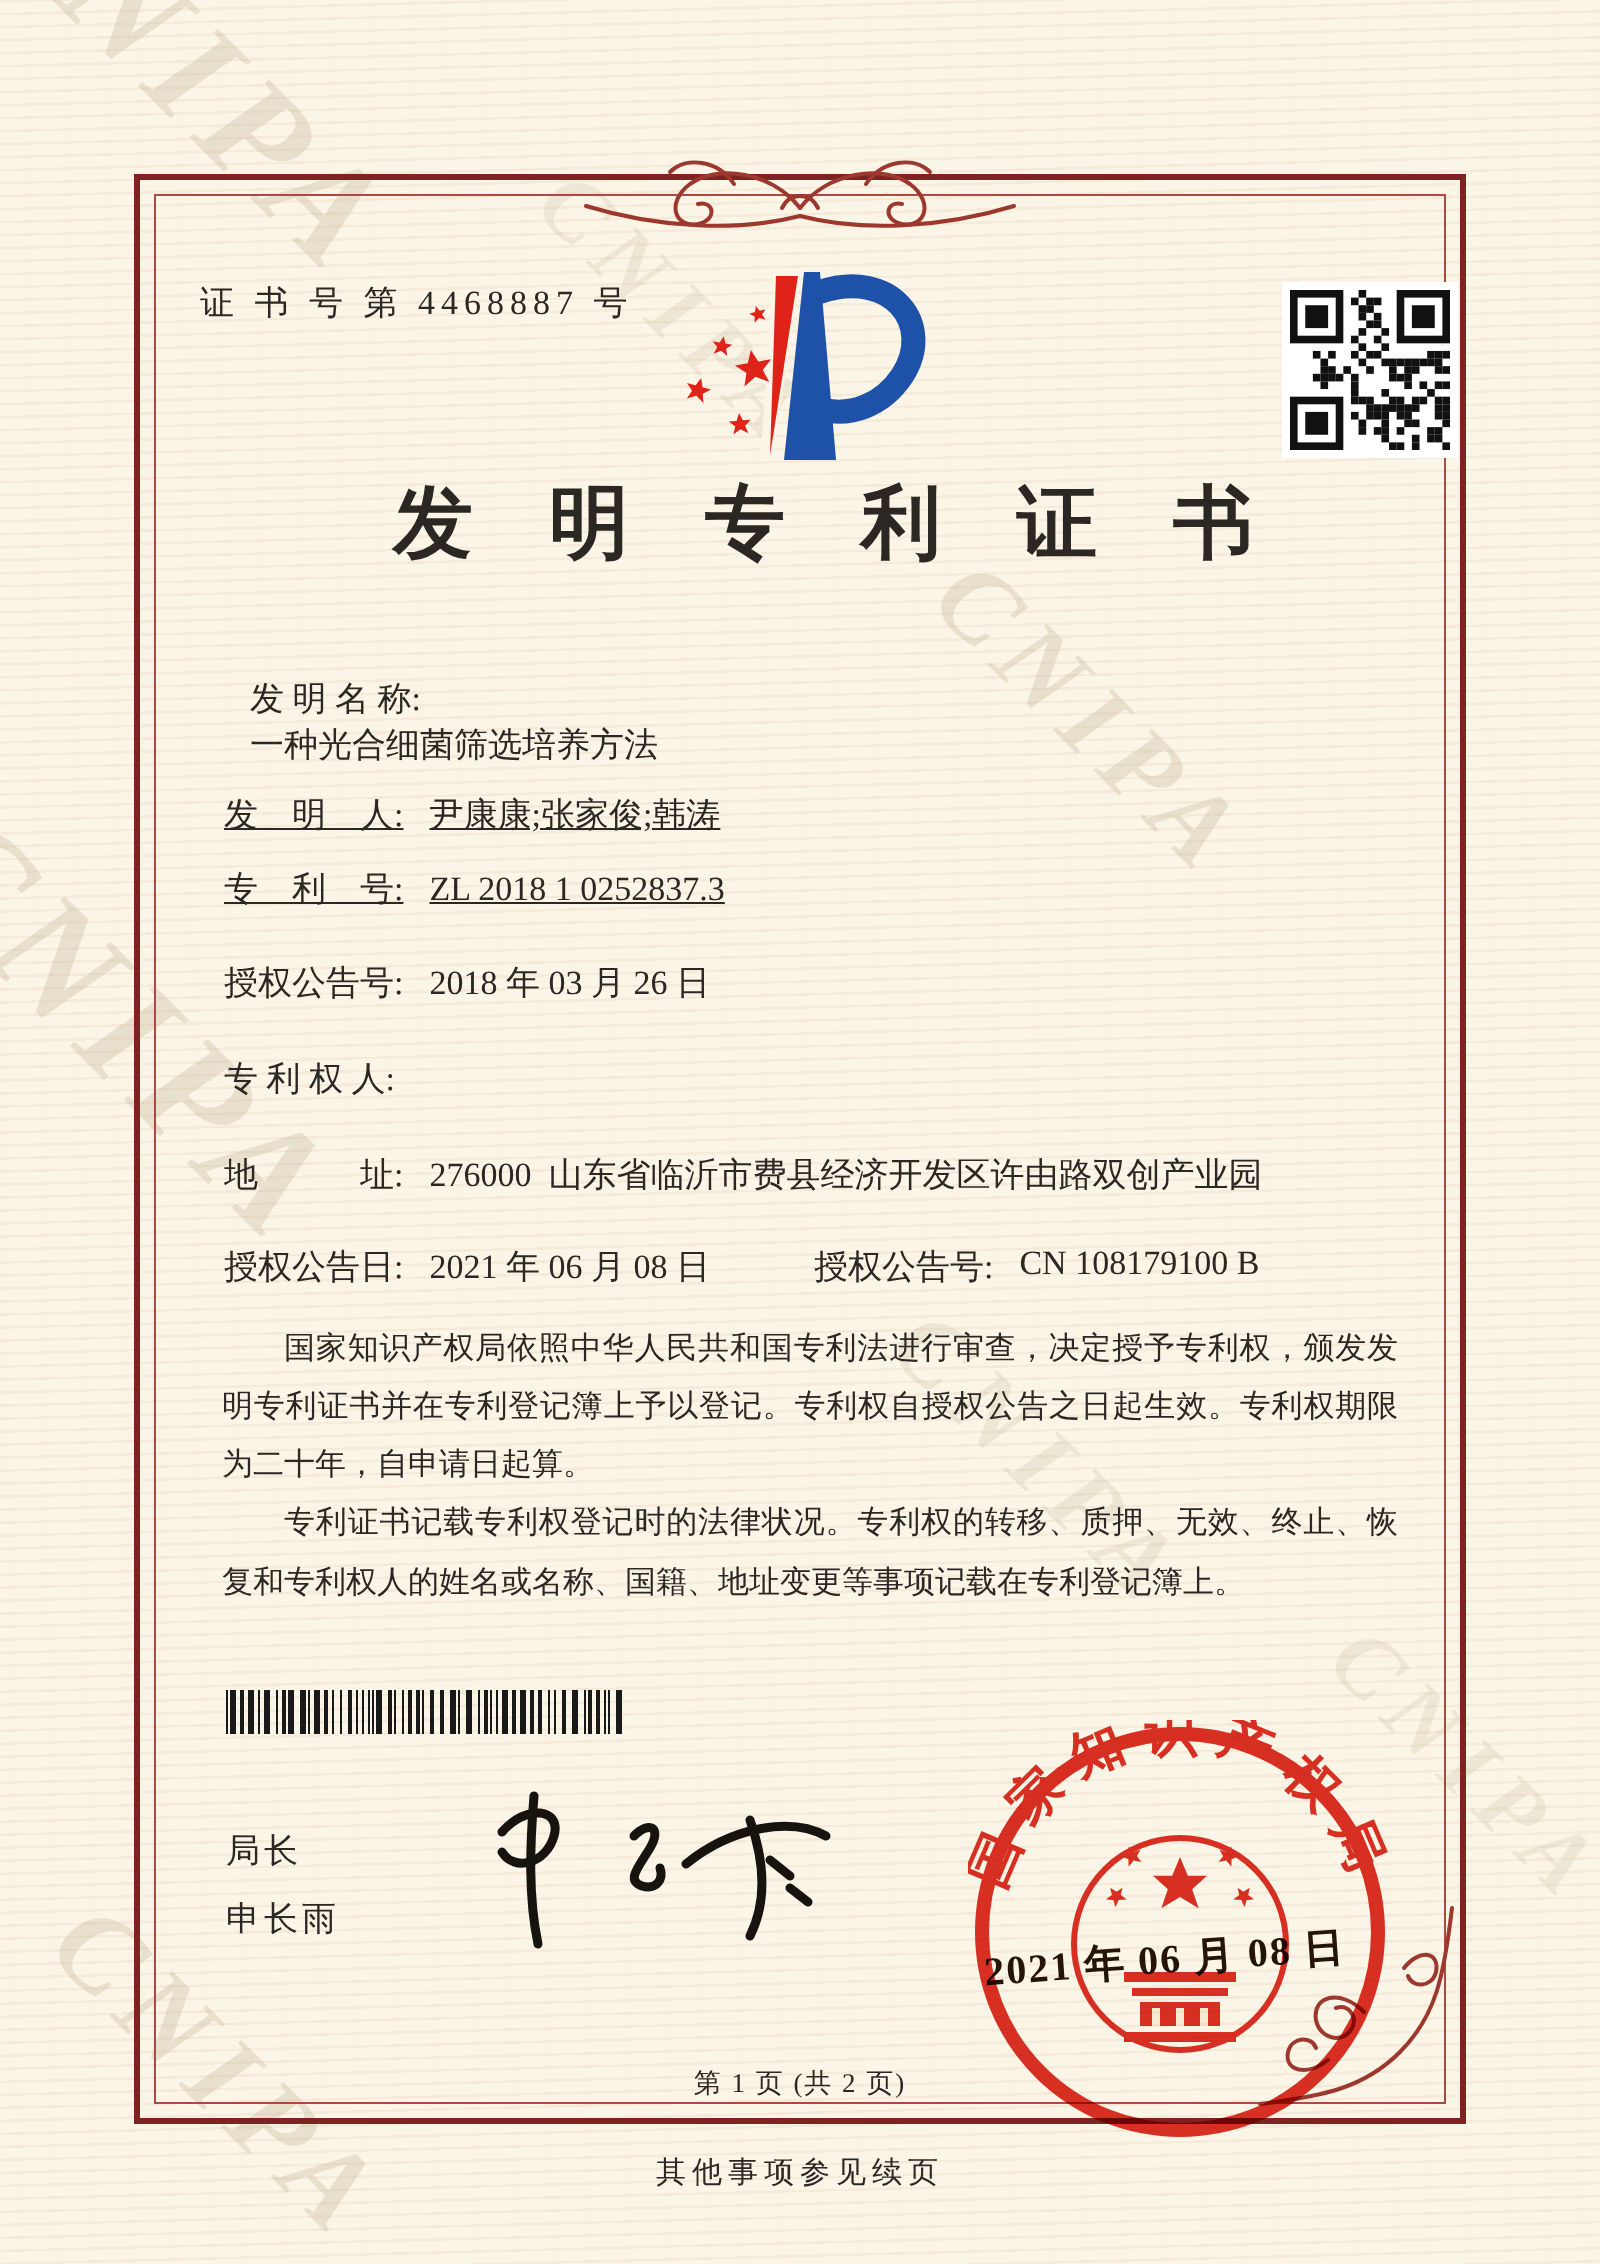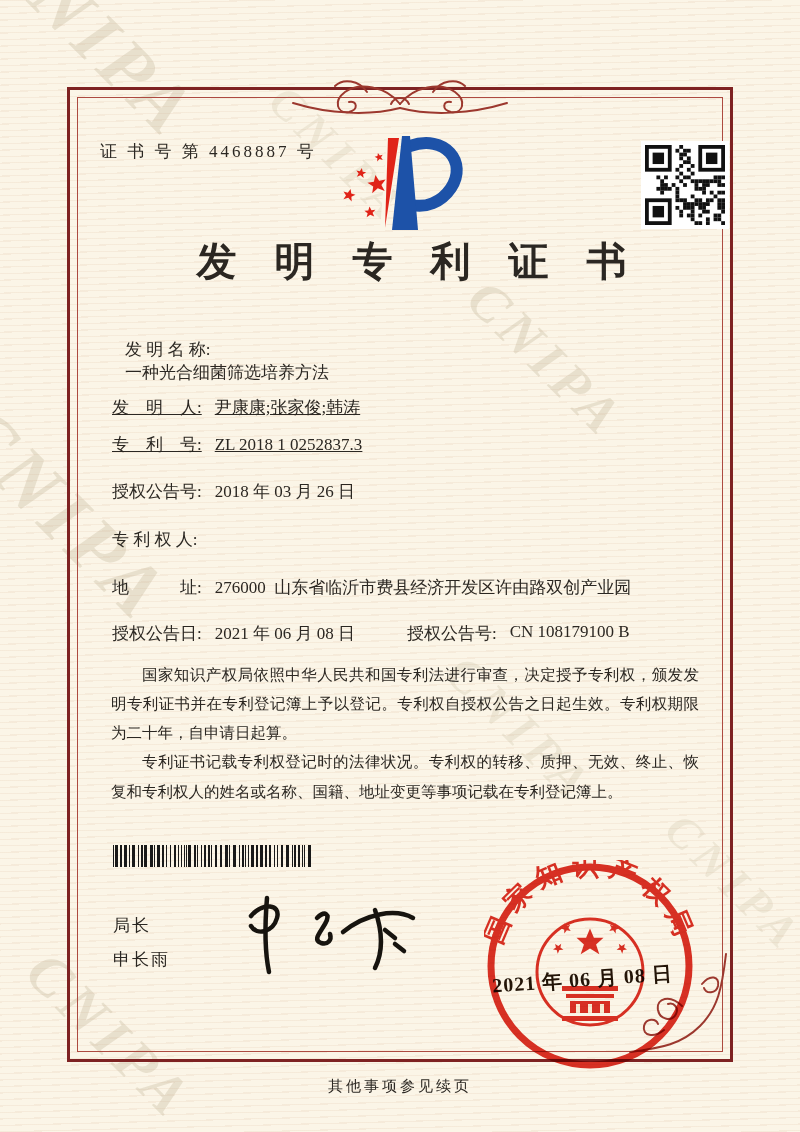--- a/index.html
+++ b/index.html
@@ -367,15 +367,16 @@
       </g>
       <g fill="#fbf5e7">
           <rect x="92" y="144" width="4" height="9"></rect>
           <rect x="104" y="144" width="4" height="9"></rect>
           <rect x="116" y="144" width="4" height="9"></rect>
         </g>
     </svg>
   </div>
   <div class="seal-date">2021 年 06 月 08 日</div>
 
+  <div class="page-no">第 1 页 (共 2 页)</div>
   <div class="cont-note">其他事项参见续页</div>
 
 </div>
 
 </body></html>

